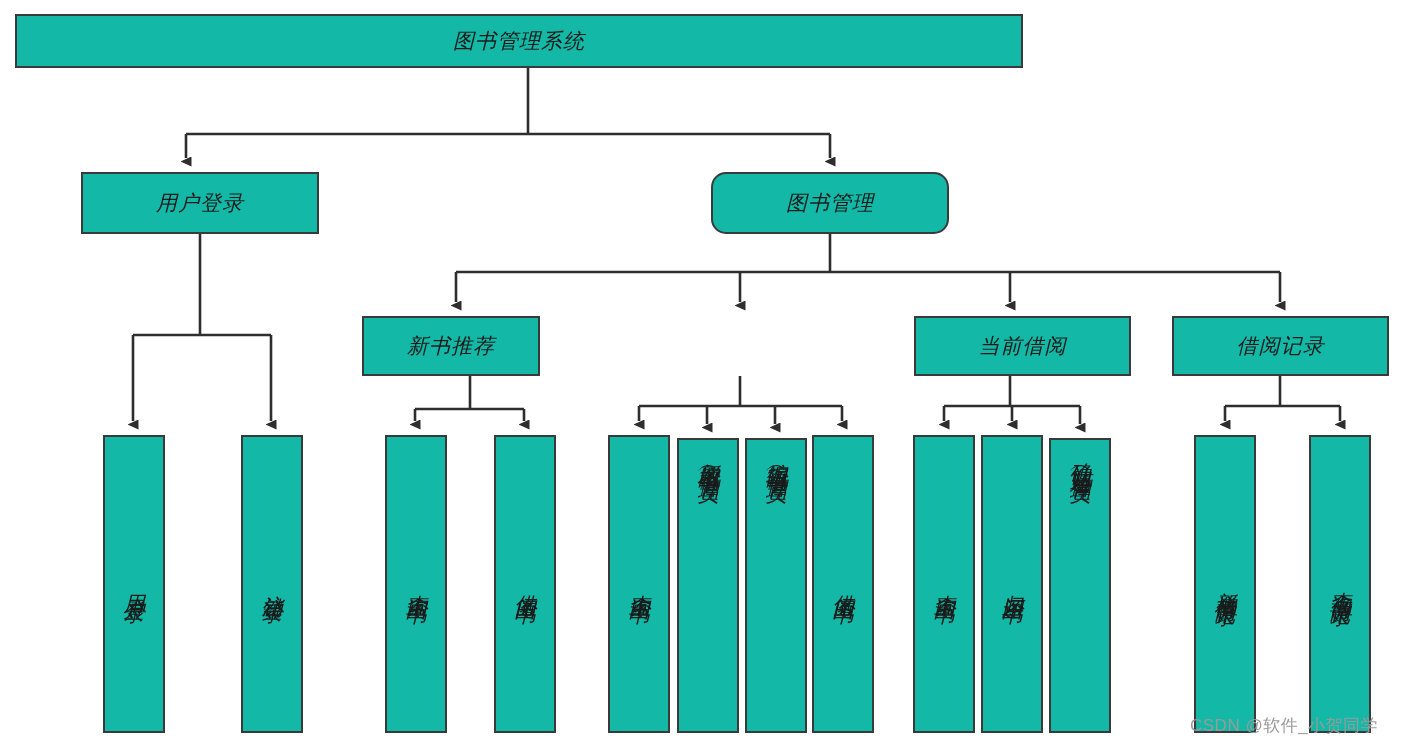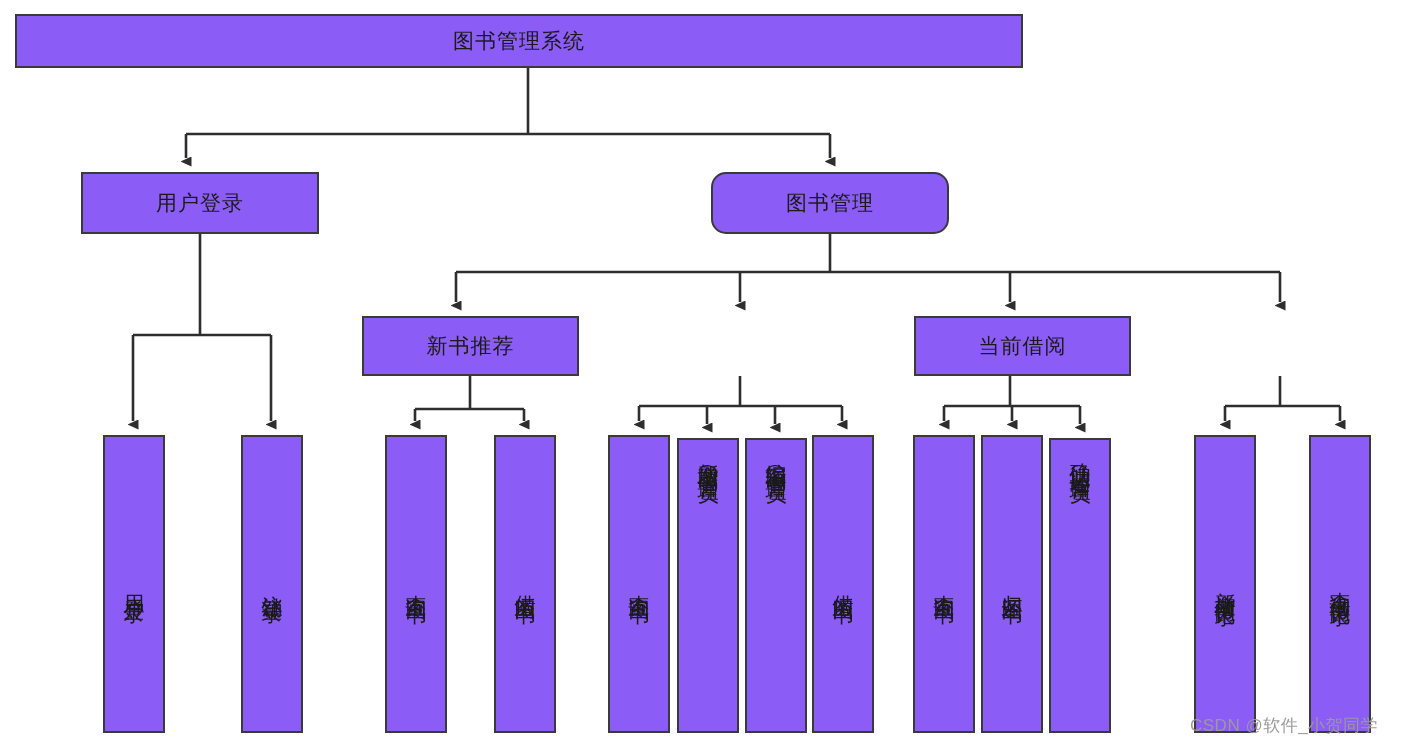--- a/index.html
+++ b/index.html
@@ -23,26 +23,27 @@
     position: absolute;
     left: 0;
     top: 0;
     width: 1405px;
     height: 747px;
     pointer-events: none;
   }
   .node {
     position: absolute;
     box-sizing: border-box;
-    background: #8b5cf6;
+    background: #14b8a6;
     border: 2px solid #3a3a3a;
     display: flex;
     align-items: center;
     justify-content: center;
     color: #1a1a1a;
+    font-style: italic;
   }
   .node.horiz .node-label {
     font-size: 21px;
     letter-spacing: 1px;
     line-height: 1.1;
     white-space: nowrap;
   }
   .node.vert {
     align-items: center;
     justify-content: center;
@@ -133,26 +134,29 @@
     <span class="node-label">图书管理系统</span>
   </div>
 
   <div class="node horiz" style="left:81px; top:172px; width:238px; height:62px;">
     <span class="node-label">用户登录</span>
   </div>
   <div class="node horiz" style="left:711px; top:172px; width:238px; height:62px;border-radius:15px;">
     <span class="node-label">图书管理</span>
   </div>
 
-  <div class="node horiz" style="left:362px; top:316px; width:217px; height:60px;">
+  <div class="node horiz" style="left:362px; top:316px; width:178px; height:60px;">
     <span class="node-label">新书推荐</span>
   </div>
   <div class="node horiz" style="left:902px; top:316px; width:217px; height:60px;margin-left:12px;">
     <span class="node-label">当前借阅</span>
   </div>
+  <div class="node horiz" style="left:1172px; top:316px; width:217px; height:60px;">
+    <span class="node-label">借阅记录</span>
+  </div>
 
   <div class="node vert" style="left:103px; top:435px; width:62px; height:298px;">
     <span class="node-label">用户登录</span>
   </div>
   <div class="node vert" style="left:241px; top:435px; width:62px; height:298px;">
     <span class="node-label">注销登录</span>
   </div>
 
   <div class="node vert" style="left:385px; top:435px; width:62px; height:298px;">
     <span class="node-label">查询图书</span>

